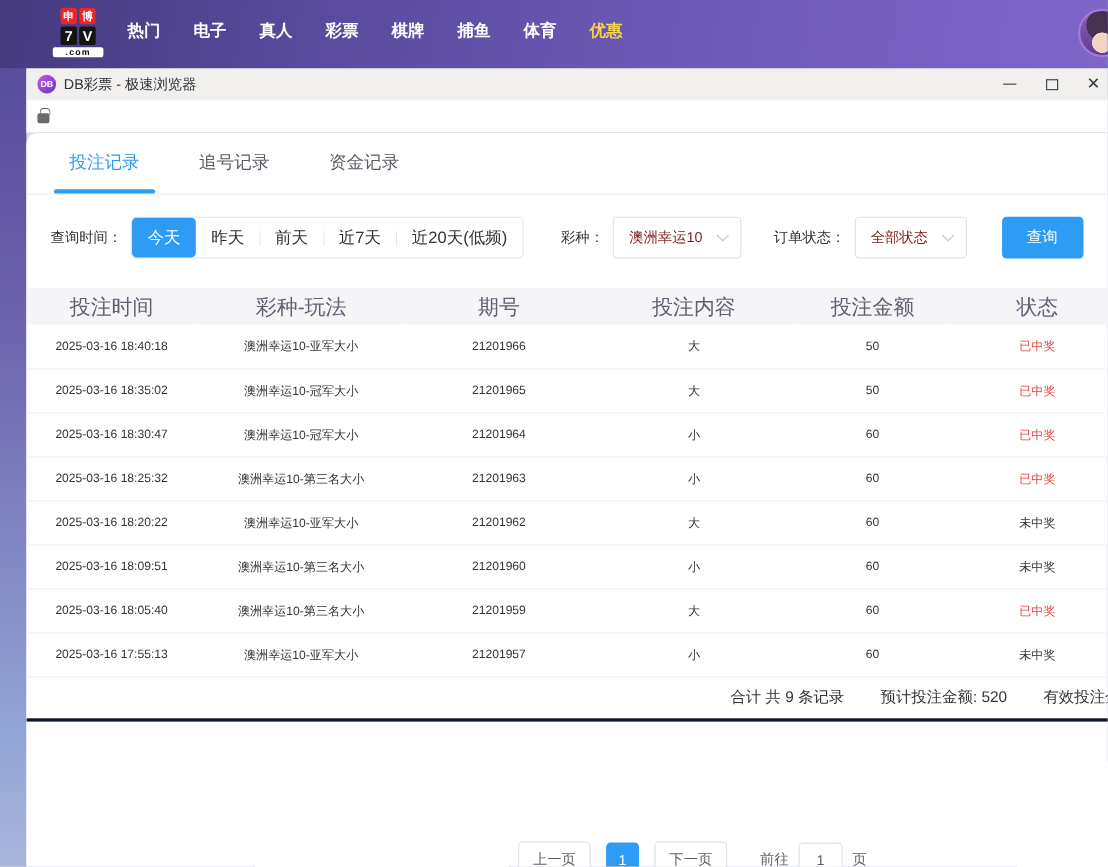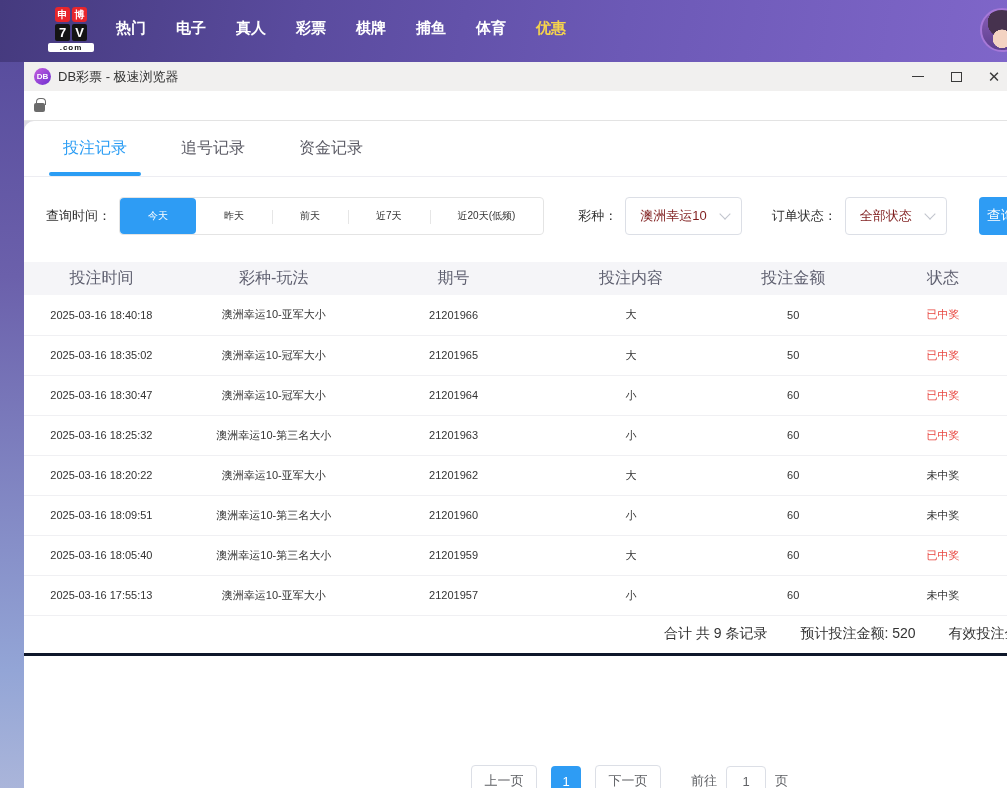--- a/index.html
+++ b/index.html
@@ -58,36 +58,36 @@
     border-bottom:1px solid #ededf2; }
   .tab{ font-size:16px; color:#5c5c66; height:100%; display:flex; align-items:center;
     position:relative; padding:0 4px; cursor:pointer; }
   .tab.active{ color:#2b9df4; }
   .tab.active::after{ content:''; position:absolute; left:-10px; right:-10px; bottom:0;
     height:4px; background:#2b9df4; border-radius:3px; }
   .filters{ display:flex; align-items:center; margin:20px 0 0 22px; height:38px; }
   .flabel{ font-size:13px; color:#333; margin-right:8px; white-space:nowrap; }
   .time-group{ display:flex; align-items:stretch; border:1px solid #e4e4e4; border-radius:4px;
     height:38px; background:#fff; }
-  .time-opt{ padding:0 28px; font-size:10px; color:#333; display:flex; align-items:center;
+  .time-opt{ padding:0 14px; font-size:15px; color:#333; display:flex; align-items:center;
     position:relative; cursor:pointer; white-space:nowrap; }
   .time-opt + .time-opt::before{ content:''; position:absolute; left:0; top:12px; width:1px; height:14px; background:#e6e6e6; }
   .time-opt.active{ background:#2e9cf4; color:#fff; border-radius:4px; }
   .time-opt.active + .time-opt::before{ display:none; }
   .select{ border:1px solid #dcdfe6; border-radius:4px; height:38px; display:flex; align-items:center;
     padding:0 12px 0 14px; font-size:13px; color:#7f1d1d; cursor:pointer; background:#fff; }
   .select .val{ white-space:nowrap; }
   .chev{ width:8px; height:8px; border-right:1.5px solid #c0c4cc; border-bottom:1.5px solid #c0c4cc;
     transform:rotate(45deg); margin:-4px 0 0 14px; flex:none; }
   .m-lot{ margin-left:34px; } .m-st{ margin-left:30px; } 
   .search-btn{ margin-left:32px; width:74px; height:38px; background:#2e9cf4; color:#fff;
     font-size:14px; border:none; border-radius:4px; cursor:pointer; font-family:inherit; }
   
   .btable{ width:100%; border-collapse:collapse; table-layout:fixed; margin-top:27px; }
-  .btable th{ background:#f5f5f8; height:33px; font-size:16px; color:#5f6070; font-weight:normal; text-align:center; }
+  .btable th{ background:#f5f5f8; height:33px; font-size:19px; color:#5f6070; font-weight:normal; text-align:center; }
   .btable td{ height:40px; border-bottom:1px solid #f0f0f3; font-size:11px; color:#333; text-align:center;
     white-space:nowrap; overflow:hidden; }
   .c1{width:15.5%}.c2{width:19%}.c3{width:17%}.c4{width:18.5%}.c5{width:14%}.c6{width:16%}
   .status.won{ color:#e8453f; }
   .summary{ height:40px; border-bottom:3px solid #0f172a; display:flex; align-items:center;
     padding-left:640px; gap:33px; font-size:14px; color:#333; white-space:nowrap; }
   
   .pagination{ position:absolute; left:447px; top:644px; display:flex; align-items:center; gap:14px; }
   .pg-btn{ width:66px; height:32px; border:1px solid #dcdfe6; border-radius:4px; background:#fff;
     color:#606266; font-size:13px; display:flex; align-items:center; justify-content:center; cursor:pointer; }

